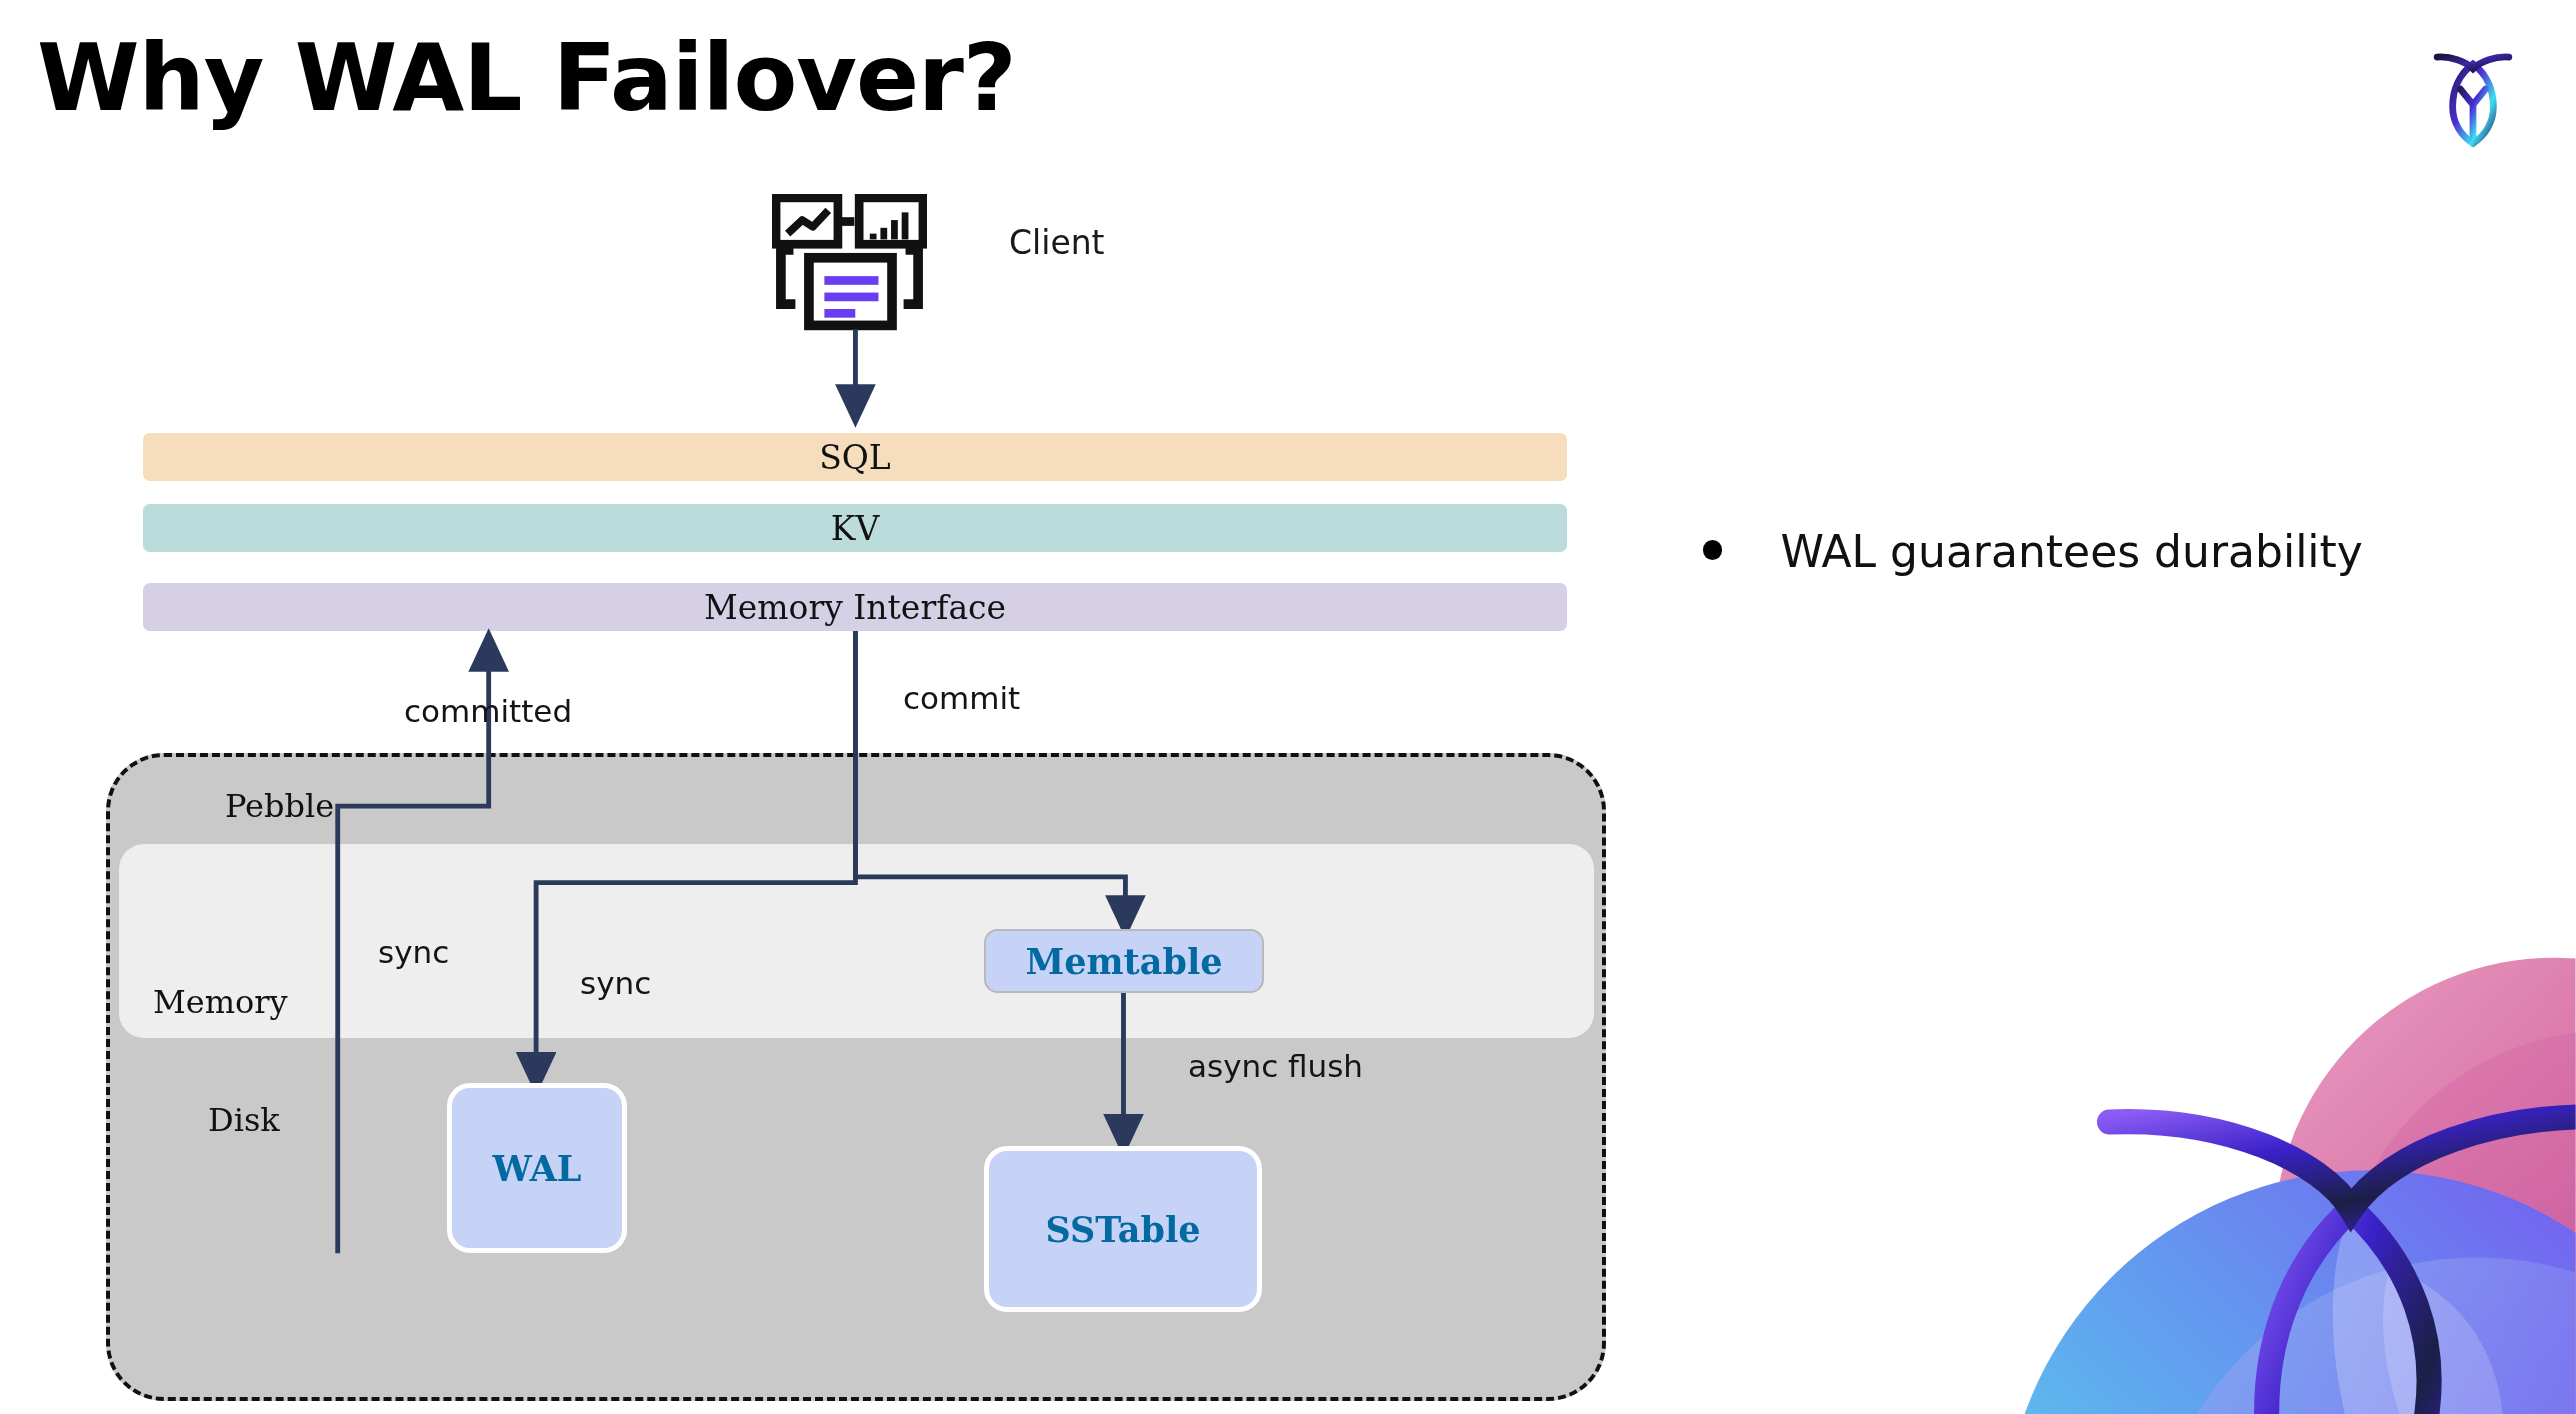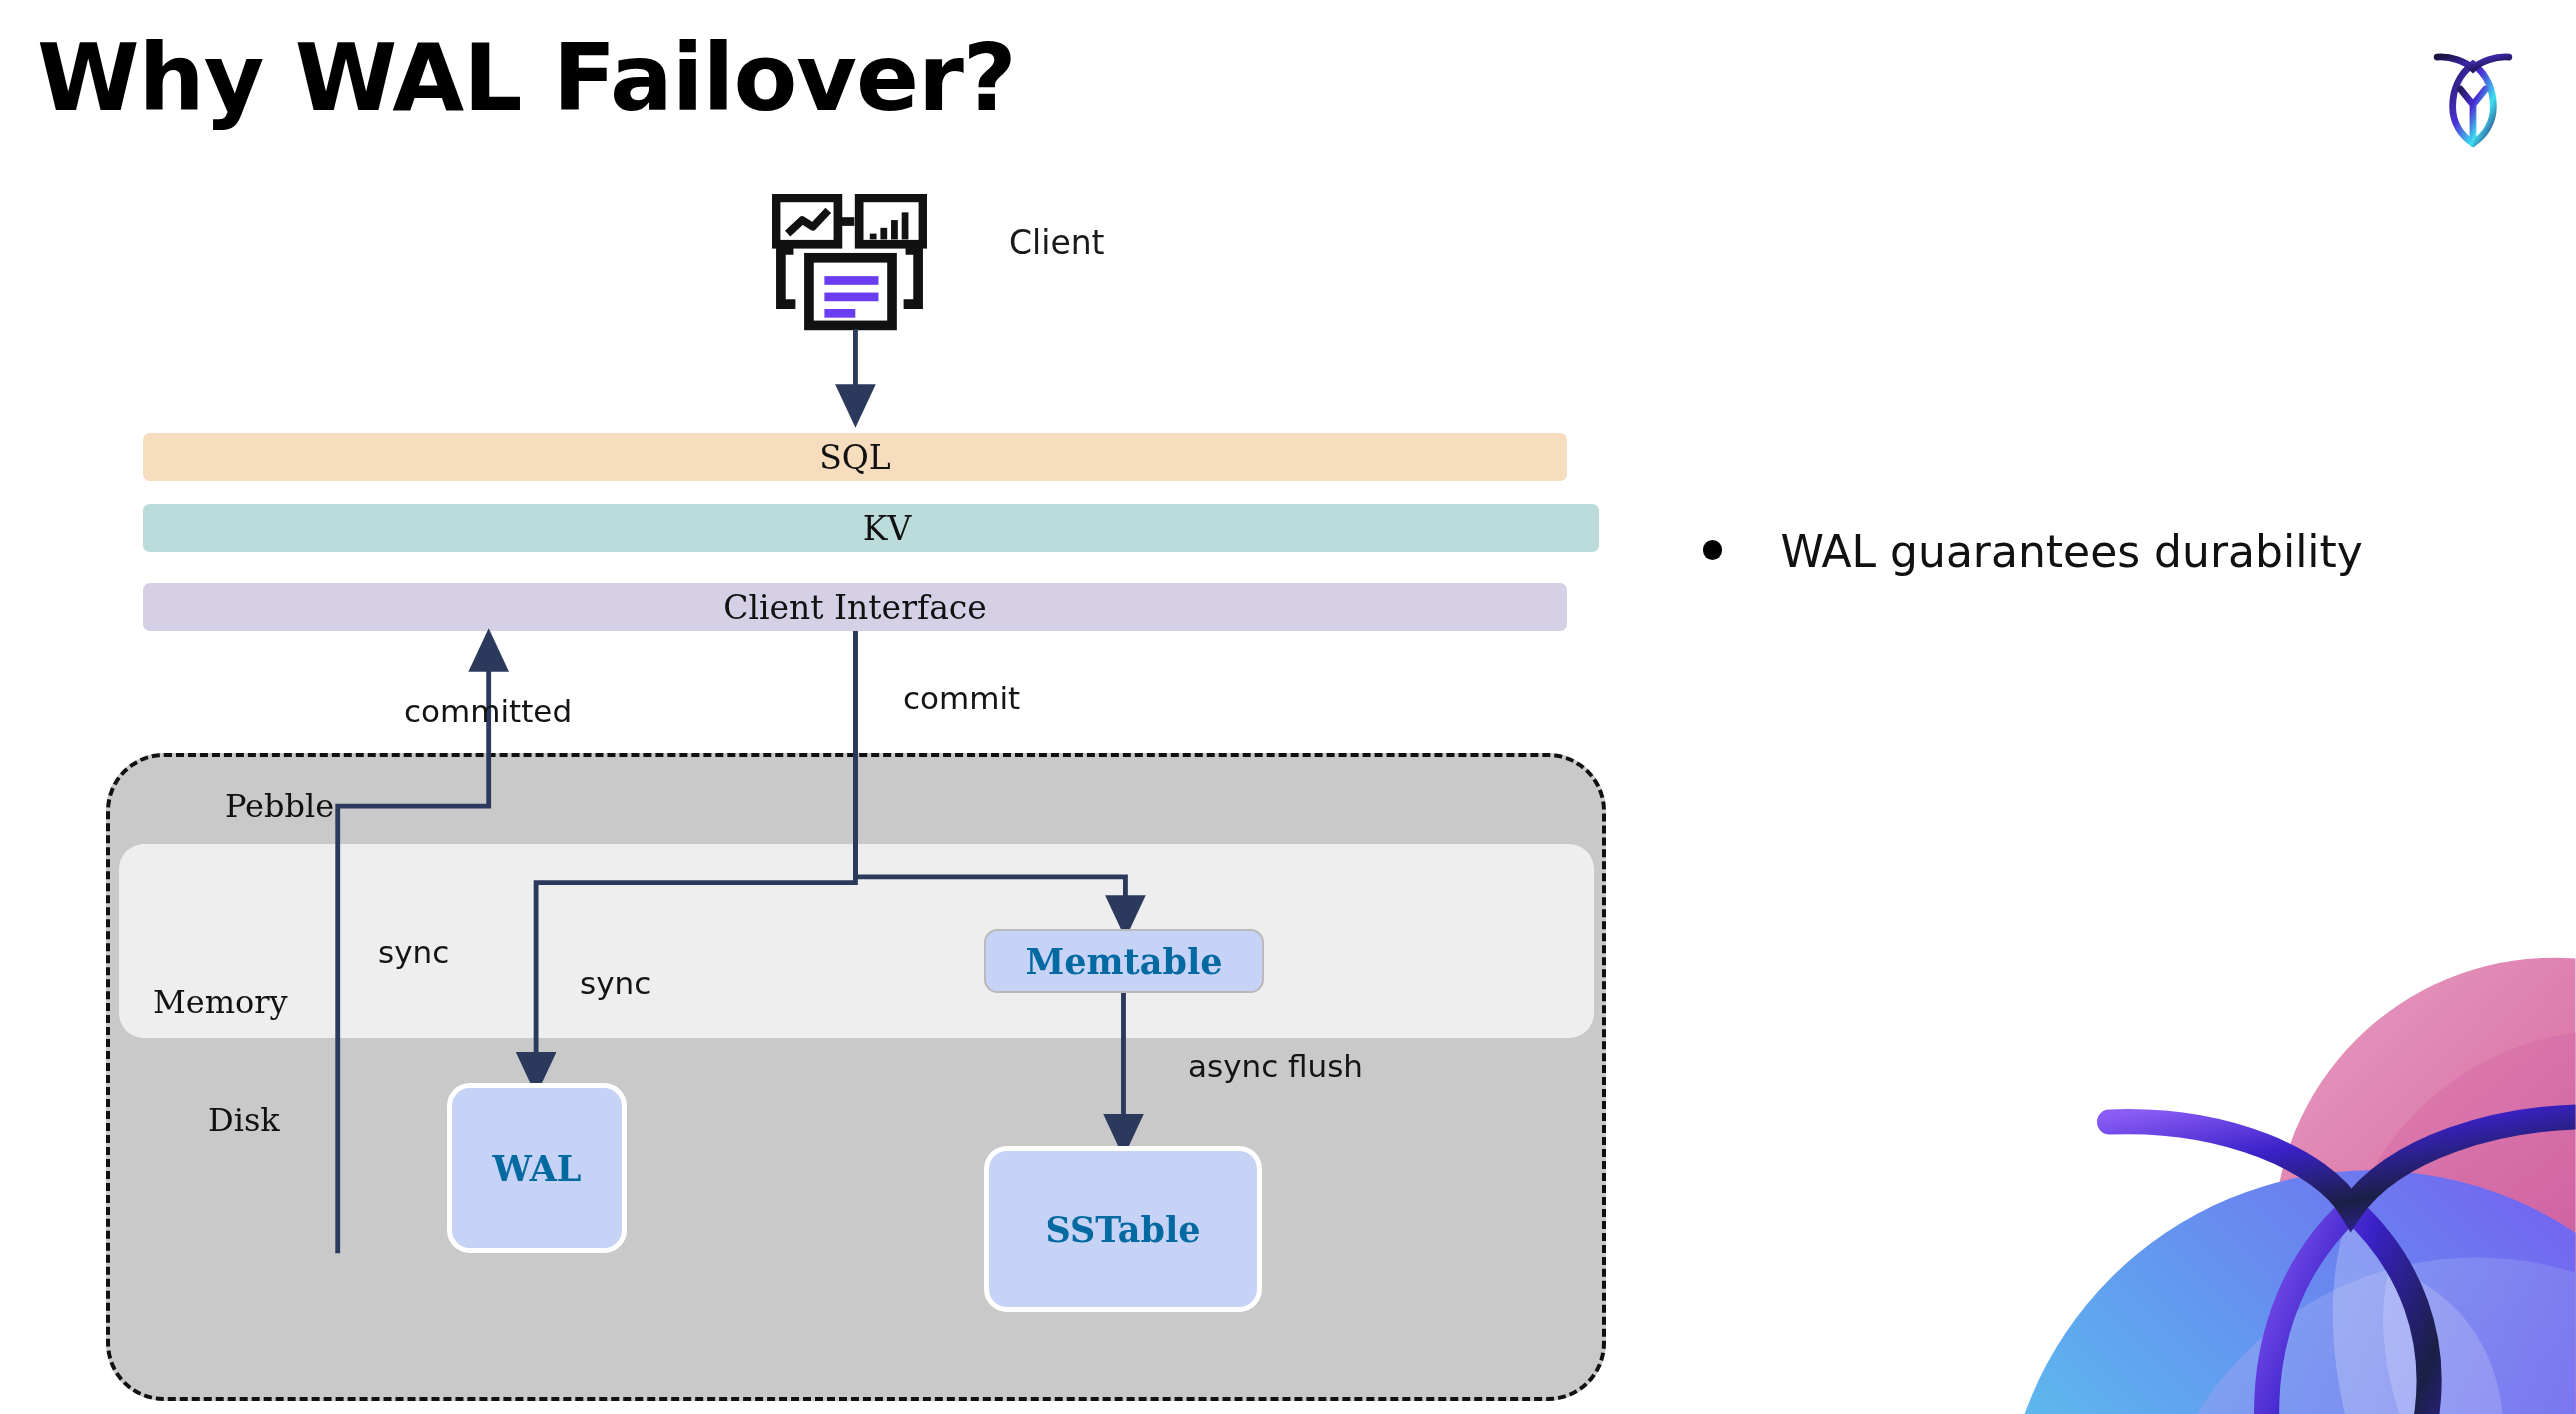--- a/index.html
+++ b/index.html
@@ -65,21 +65,21 @@
     height: 48px;
     border-radius: 6.8px;
     display: flex;
     align-items: center;
     justify-content: center;
     font-family: "DejaVu Serif", serif;
     font-size: 33px;
     color: #111111;
   }
   #bar-sql { top: 433px; background: #f5ddbd; }
-  #bar-kv  { top: 504px; background: #bcdcdb; padding-left: 32px; }
+  #bar-kv  { top: 504px; background: #bcdcdb; }
   #bar-si  { top: 583px; background: #d6d0e6; }
 
   
   #pebble-box {
     position: absolute;
     left: 106px;
     top: 753px;
     width: 1500px;
     height: 648px;
     background: #c9c9c9;
@@ -262,21 +262,21 @@
   </div>
   <div id="client-label">Client</div>
 
   <div class="layer-bar" id="bar-sql">
     <span>SQL</span>
   </div>
   <div class="layer-bar" id="bar-kv">
     <span>KV</span>
   </div>
   <div class="layer-bar" id="bar-si">
-    <span>Client Interface</span>
+    <span>Memory Interface</span>
   </div>
 
   <div id="pebble-box"></div>
   <div id="memory-box"></div>
 
   <div class="region-label" id="label-pebble">Pebble</div>
   <div class="region-label" id="label-memory">Memory</div>
   <div class="region-label" id="label-disk">Disk</div>
 
   <svg id="arrows" viewBox="0 0 2662 1462">

